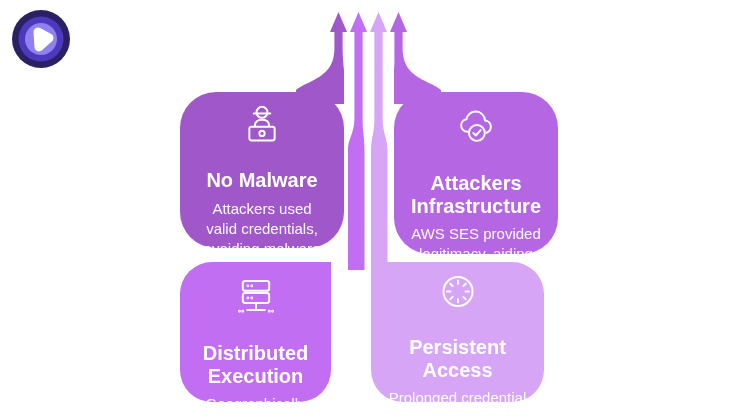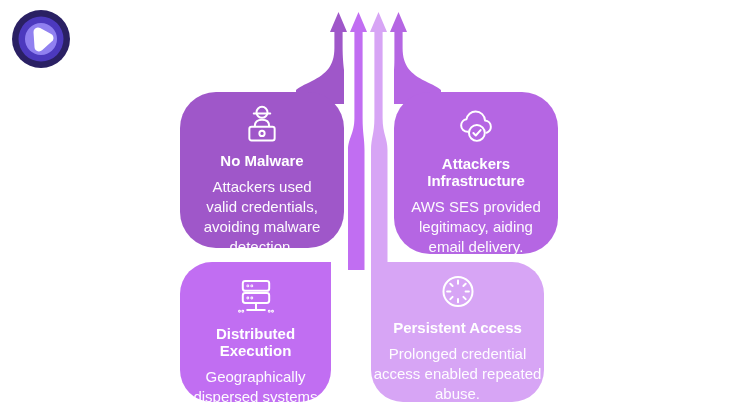--- a/index.html
+++ b/index.html
@@ -15,21 +15,21 @@
     display:flex;flex-direction:column;align-items:center;
     box-sizing:border-box;
   }
   .card-tl{left:180px;top:92px;width:164px;height:156px;border-radius:36px;padding-top:11px;}
   .card-tr{left:394px;top:92px;width:164px;height:162px;border-radius:36px 36px 36px 36px;padding-top:14px;}
   .card-bl{left:180px;top:262px;width:151px;height:140px;border-radius:32px 0 32px 32px;padding-top:14px;}
   .card-br{left:371px;top:262px;width:173px;height:140px;border-radius:0 32px 32px 32px;padding-top:8px;}
   .card-icon{width:44px;height:44px;flex:0 0 auto;margin-bottom:4px;}
   .card-icon svg{width:44px;height:44px;display:block;}
   .card-title{
-    font-weight:bold;font-size:15px;line-height:1.13;margin:2px 0 7px 0;
+    font-weight:bold;font-size:20px;line-height:1.13;margin:18px 0 7px 0;
     max-width:140px;
   }
   .card-body{font-size:15px;line-height:1.34;color:rgba(255,255,255,0.97);}
   .card-tl .card-body{max-width:132px;}
   .card-tr .card-body{max-width:142px;}
   .card-bl .card-body{max-width:164px;}
   .card-br .card-body{max-width:174px;}
 </style>
 </head>
 <body>

